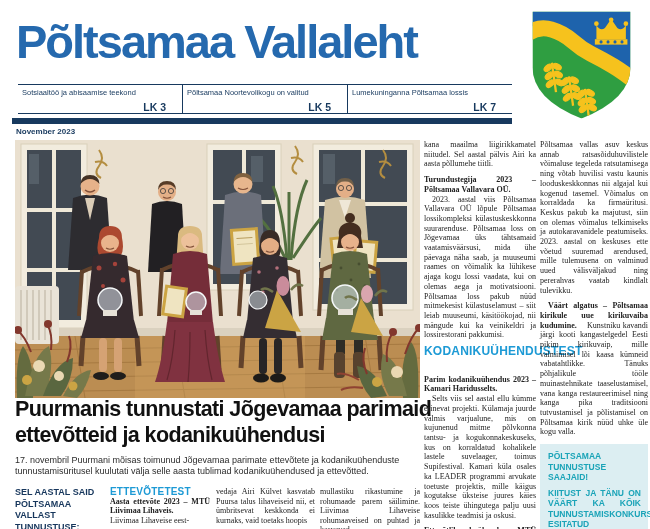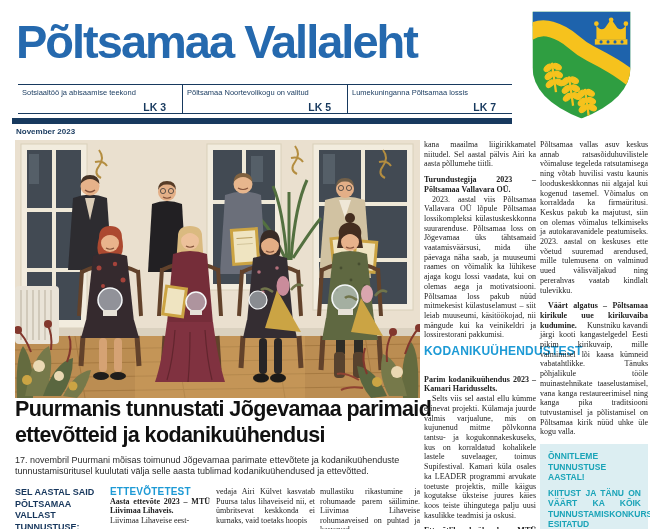--- a/index.html
+++ b/index.html
@@ -414,18 +414,18 @@
     <p class="indent">Selts viis sel aastal ellu kümme erinevat projekti. Külamaja juurde valmis varjualune, mis on kujunenud mitme põlvkonna tantsu- ja kogukonnakeskuseks, kus on korraldatud kohalikele lastele suvelaager, toimus Supifestival. Kamari küla osales ka LEADER programmi arvukate toetuste projektis, mille käigus kogutakse üksteise juures käies koos teiste ühingutega palju uusi kasulikke teadmisi ja oskusi.</p>
     <div class="sp"></div>
     <p class="lead-bold">Ettevõtlik vabaühendus – MTÜ Kuningamäe PK</p>
   </div>
 
   <div class="rcol rcol-b">
     <p>Põltsamaa vallas asuv keskus annab ratsasõiduhuvilistele võimaluse tegeleda ratsutamisega ning võtab huvilisi vastu kaunis looduskeskkonnas nii algajal kui kogenud tasemel. Võimalus on korraldada ka firmaüritusi. Keskus pakub ka majutust, siin on olemas võimalus telkimiseks ja autokaravanidele peatumiseks. 2023. aastal on keskuses ette võetud suuremad arendused, mille tulemusena on valminud uued välisväljakud ning pererahvas vaatab kindlalt tulevikku.</p>
     <div class="sp"></div>
     <p><span class="lead-bold">Väärt algatus – Põltsamaa kirikule uue kirikuvaiba kudumine.</span> <span>Kunstniku kavandi järgi kooti kangastelgedel Eesti pikim kirikuvaip, mille valmimisel lõi kaasa kümneid vabatahtlikke. Tänuks põhjalikule tööle muinastehnikate taaselustamisel, vana kanga restaureerimisel ning kanga pika traditsiooni tutvustamisel ja põlistamisel on Põltsamaa kirik nüüd uhke üle kogu valla.</span></p>
     <div class="congrats">
-      <p>ÕNNITLEME TUNNUSTUSE AASTAL!</p>
+      <p>PÕLTSAMAA TUNNUSTUSE SAAJAID!</p>
       <p>KIITUST JA TÄNU ON VÄÄRT KA KÕIK TUNNUSTAMISKONKURSILE ESITATUD NOMINENDID!</p>
     </div>
   </div>
 
 </div>
 
 </body></html>

